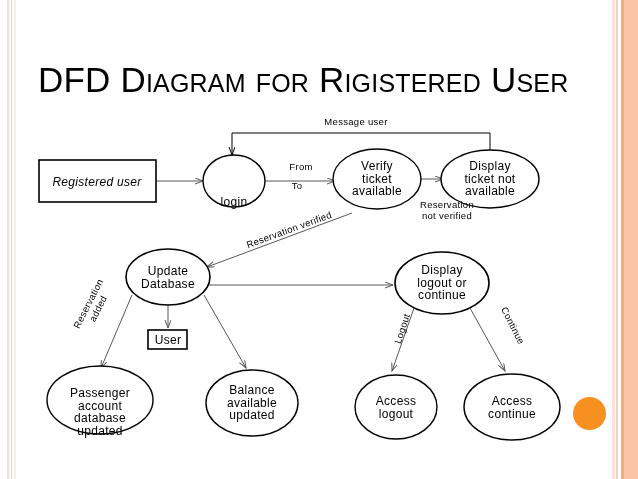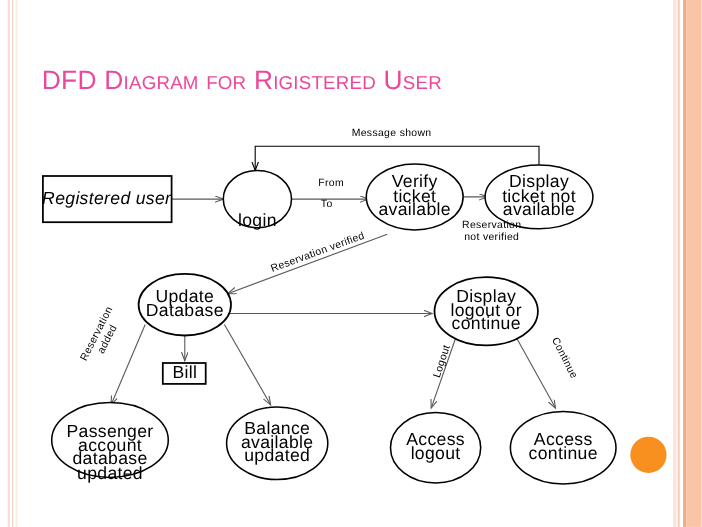--- a/index.html
+++ b/index.html
@@ -28,22 +28,22 @@
   .stripe-r3 { left: 619px; width: 2px; background: #ffffff; }
   .stripe-r4 { left: 621px; width: 3px; background: #f4a97e; }
   .stripe-r5 { left: 624px; width: 14px; background: #fac4a6; }
 
   
   #title {
     position: absolute;
     left: 38px;
     top: 60px;
     width: 560px;
-    color: #ec4899;
-    font-size: 24px;
+    color: #000000;
+    font-size: 35px;
     font-variant: small-caps;
     letter-spacing: 0.2px;
     white-space: nowrap;
   }
 
   
   #canvas {
     position: absolute;
     left: 0; top: 0;
     width: 638px; height: 479px;
@@ -61,21 +61,21 @@
     fill: none;
     stroke: #000000;
     stroke-width: 1;
   }
 
   
   .node-label {
     position: absolute;
     text-align: center;
     color: #000000;
-    font-size: 16px;
+    font-size: 12px;
     line-height: 12.5px;
     letter-spacing: 0.3px;
     transform: translate(-50%, -50%);
     pointer-events: none;
     white-space: pre-line;
   }
 
   
   .edge-label {
     position: absolute;
@@ -173,37 +173,37 @@
   <div class="node-label" style="left:97px;  top:182px;font-style:italic;">Registered user</div>
   <div class="node-label" style="left:234px; top:181px;margin-top:21px;">login</div>
   <div class="node-label" style="left:377px; top:179px;">Verify
 ticket
 available</div>
   <div class="node-label" style="left:490px; top:179px;">Display
 ticket not
 available</div>
   <div class="node-label" style="left:168px; top:277px;">Update
 Database</div>
-  <div class="node-label" style="left:168px; top:340px;">Bill</div>
+  <div class="node-label" style="left:168px; top:340px;">User</div>
   <div class="node-label" style="left:442px; top:283px;">Display
 logout or
 continue</div>
   <div class="node-label" style="left:100px; top:400px;margin-top:12px;">Passenger
 account
 database
 updated</div>
   <div class="node-label" style="left:252px; top:403px;">Balance
 available
 updated</div>
   <div class="node-label" style="left:396px; top:407px;">Access
 logout</div>
   <div class="node-label" style="left:512px; top:407px;">Access
 continue</div>
 
-  <div class="edge-label" style="left:296px; top:116px; width:120px;">Message shown</div>
+  <div class="edge-label" style="left:296px; top:116px; width:120px;">Message user</div>
 
   <div class="edge-label" style="left:276px; top:161px; width:50px;">From</div>
   <div class="edge-label" style="left:272px; top:180px; width:50px;">To</div>
 
   <div class="edge-label" style="left:402px; top:199px; width:90px;">Reservation
 not verified</div>
 
   <div class="edge-label" style="left:224px; top:224px; width:130px; transform:rotate(-20deg);">Reservation verified</div>
 
   <div class="edge-label" style="left:58px; top:295px; width:70px; transform:rotate(-63deg);">Reservation

